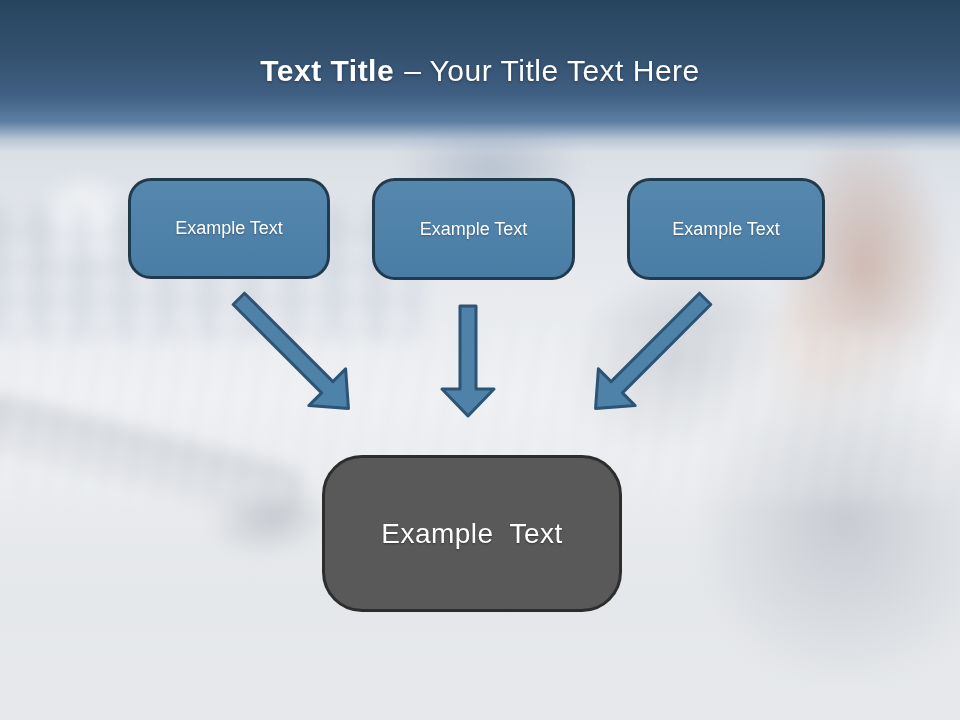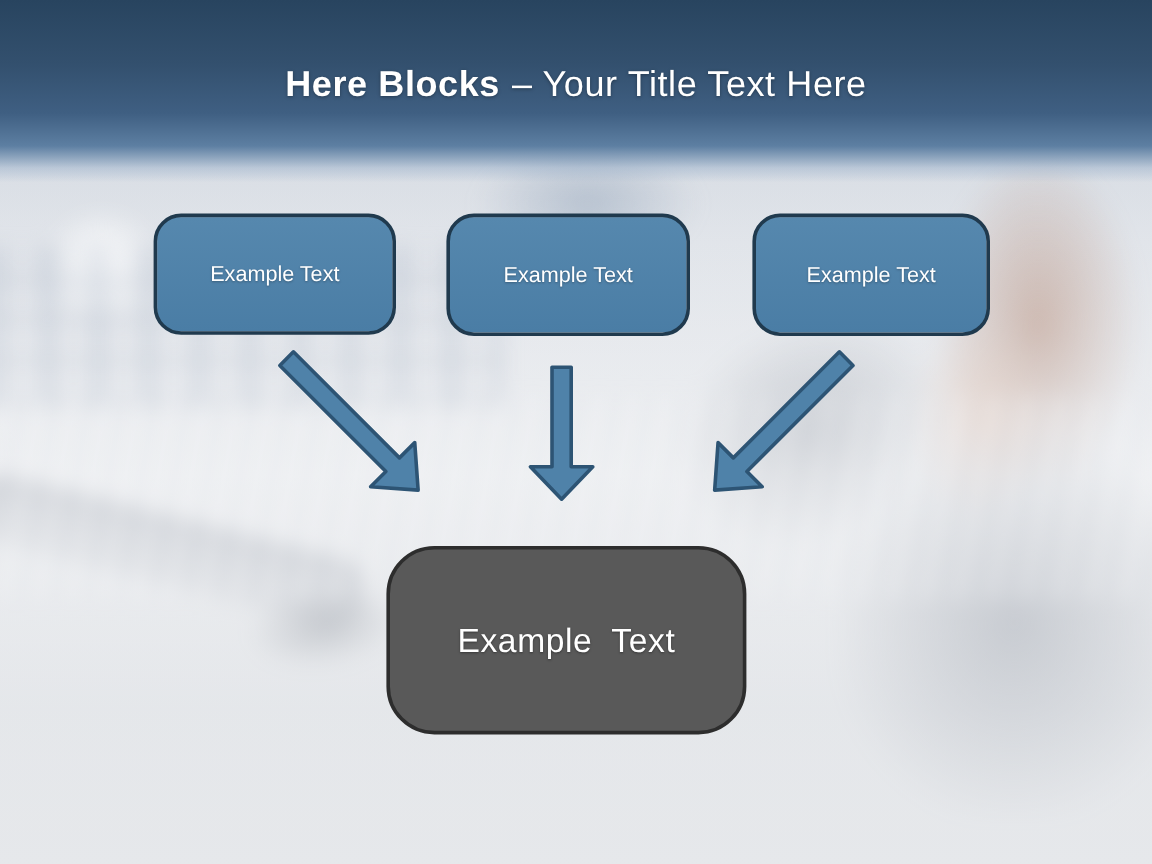--- a/index.html
+++ b/index.html
@@ -74,21 +74,21 @@
     <div class="jacket-right"></div>
     <div class="dark-gear"></div>
     <div class="bat"></div>
     <div class="boot"></div>
     <div class="floor"></div>
   </div>
   <div class="fog"></div>
 
   <div class="header">
     <div class="title">
-      <span class="b">Here Blocks</span><span>– Your Title Text Here</span>
+      <span class="b">Text Title</span><span>– Your Title Text Here</span>
     </div>
   </div>
 
   <div class="tbox tbox1">
     <span>Example Text</span>
   </div>
   <div class="tbox tbox2">
     <span>Example Text</span>
   </div>
   <div class="tbox tbox3">

